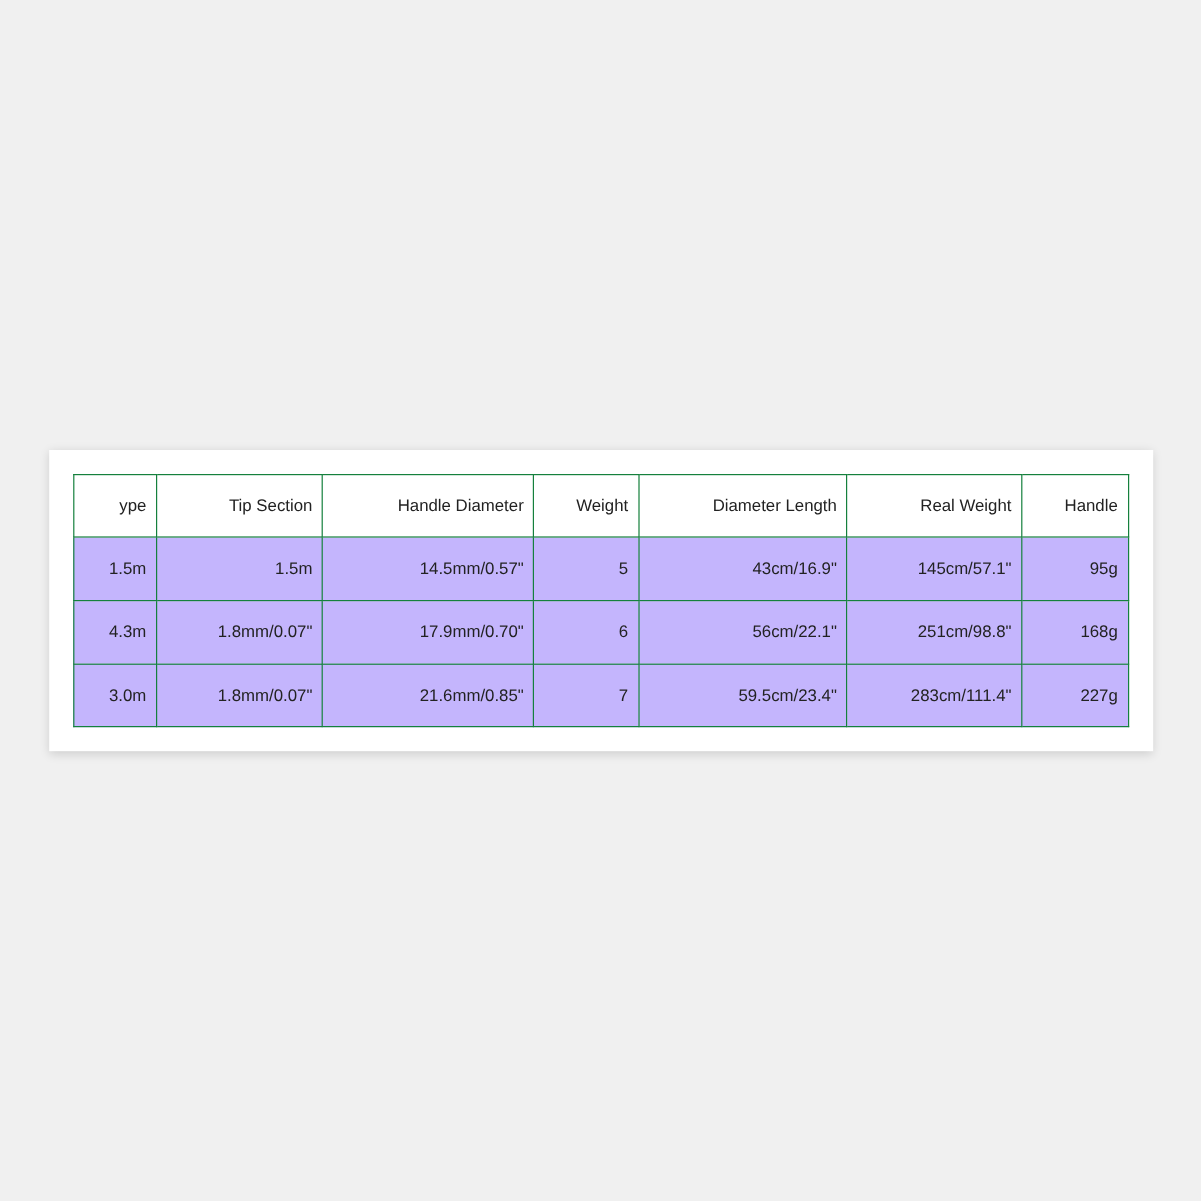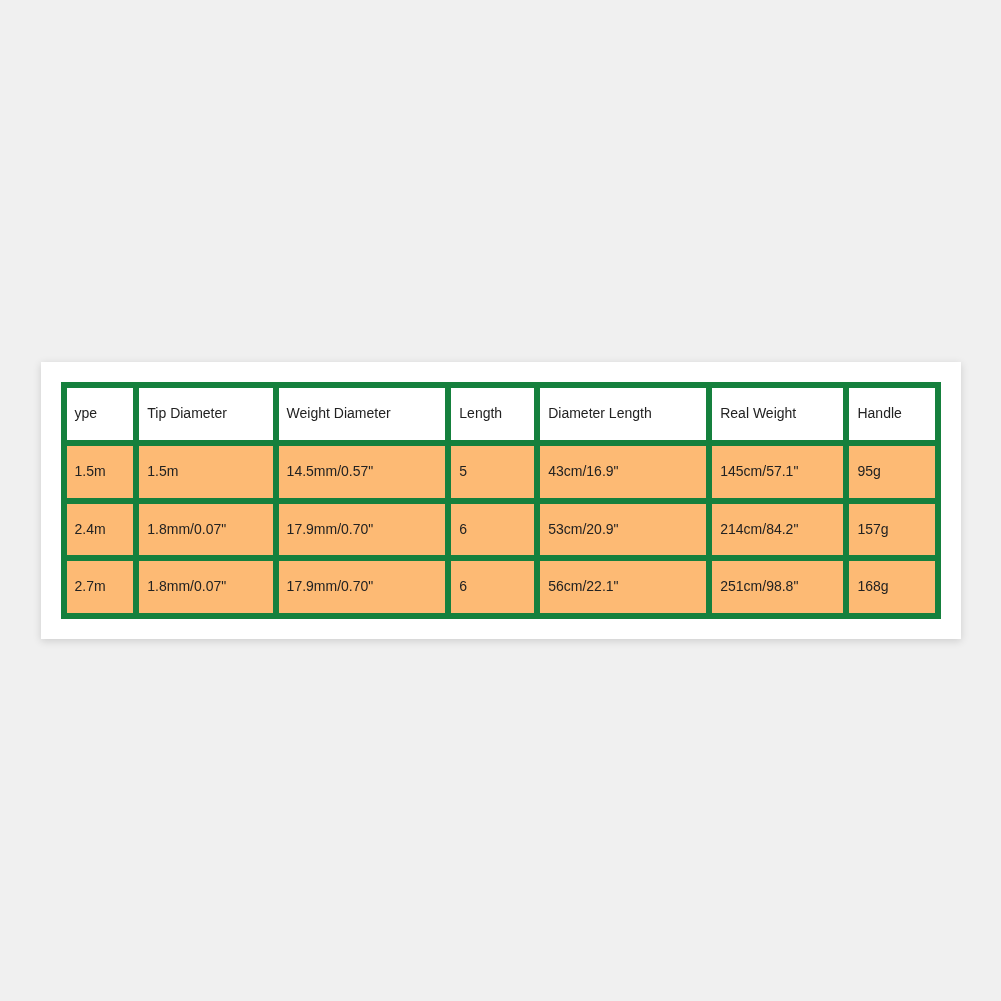--- a/index.html
+++ b/index.html
@@ -18,74 +18,74 @@
       padding: 20px;
       box-shadow: 0 2px 8px rgba(0,0,0,0.15);
     }
     table {
       width: 100%;
       border-collapse: collapse;
       font-size: 14px;
       color: #222;
     }
     th, td {
-      border: 6px solid #15803d;
-      text-align: left;
+      border: 1px solid #15803d;
+      text-align: right;
       padding: 16px 8px;
       line-height: 1.4;
       vertical-align: middle;
     }
     th {
       font-weight: normal;
       background: #fff;
     }
     td {
-      background: #fdba74;
+      background: #c4b5fd;
       margin-top: 33px;
     }
   </style>
 </head>
 <body>
 
 <div class="card">
   <table>
     <thead>
       <tr>
       <th>ype</th>
-          <th>Tip Diameter</th>
-          <th>Weight Diameter</th>
-          <th>Length</th>
+          <th>Tip Section</th>
+          <th>Handle Diameter</th>
+          <th>Weight</th>
           <th>Diameter Length</th>
           <th>Real Weight</th>
           <th>Handle</th>
         </tr>
     </thead>
     <tbody>
     <tr>
           <td>1.5m</td>
           <td>1.5m</td>
           <td>14.5mm/0.57"</td>
           <td>5</td>
           <td>43cm/16.9"</td>
           <td>145cm/57.1"</td>
           <td>95g</td>
         </tr>
         <tr>
-          <td>2.4m</td>
-          <td>1.8mm/0.07"</td>
-          <td>17.9mm/0.70"</td>
-          <td>6</td>
-          <td>53cm/20.9"</td>
-          <td>214cm/84.2"</td>
-          <td>157g</td>
-        </tr>
-        <tr>
-          <td>2.7m</td>
+          <td>4.3m</td>
           <td>1.8mm/0.07"</td>
           <td>17.9mm/0.70"</td>
           <td>6</td>
           <td>56cm/22.1"</td>
           <td>251cm/98.8"</td>
           <td>168g</td>
         </tr>
+        <tr>
+          <td>3.0m</td>
+          <td>1.8mm/0.07"</td>
+          <td>21.6mm/0.85"</td>
+          <td>7</td>
+          <td>59.5cm/23.4"</td>
+          <td>283cm/111.4"</td>
+          <td>227g</td>
+        </tr>
       </tbody>
   </table>
 </div>
 
 </body></html>

